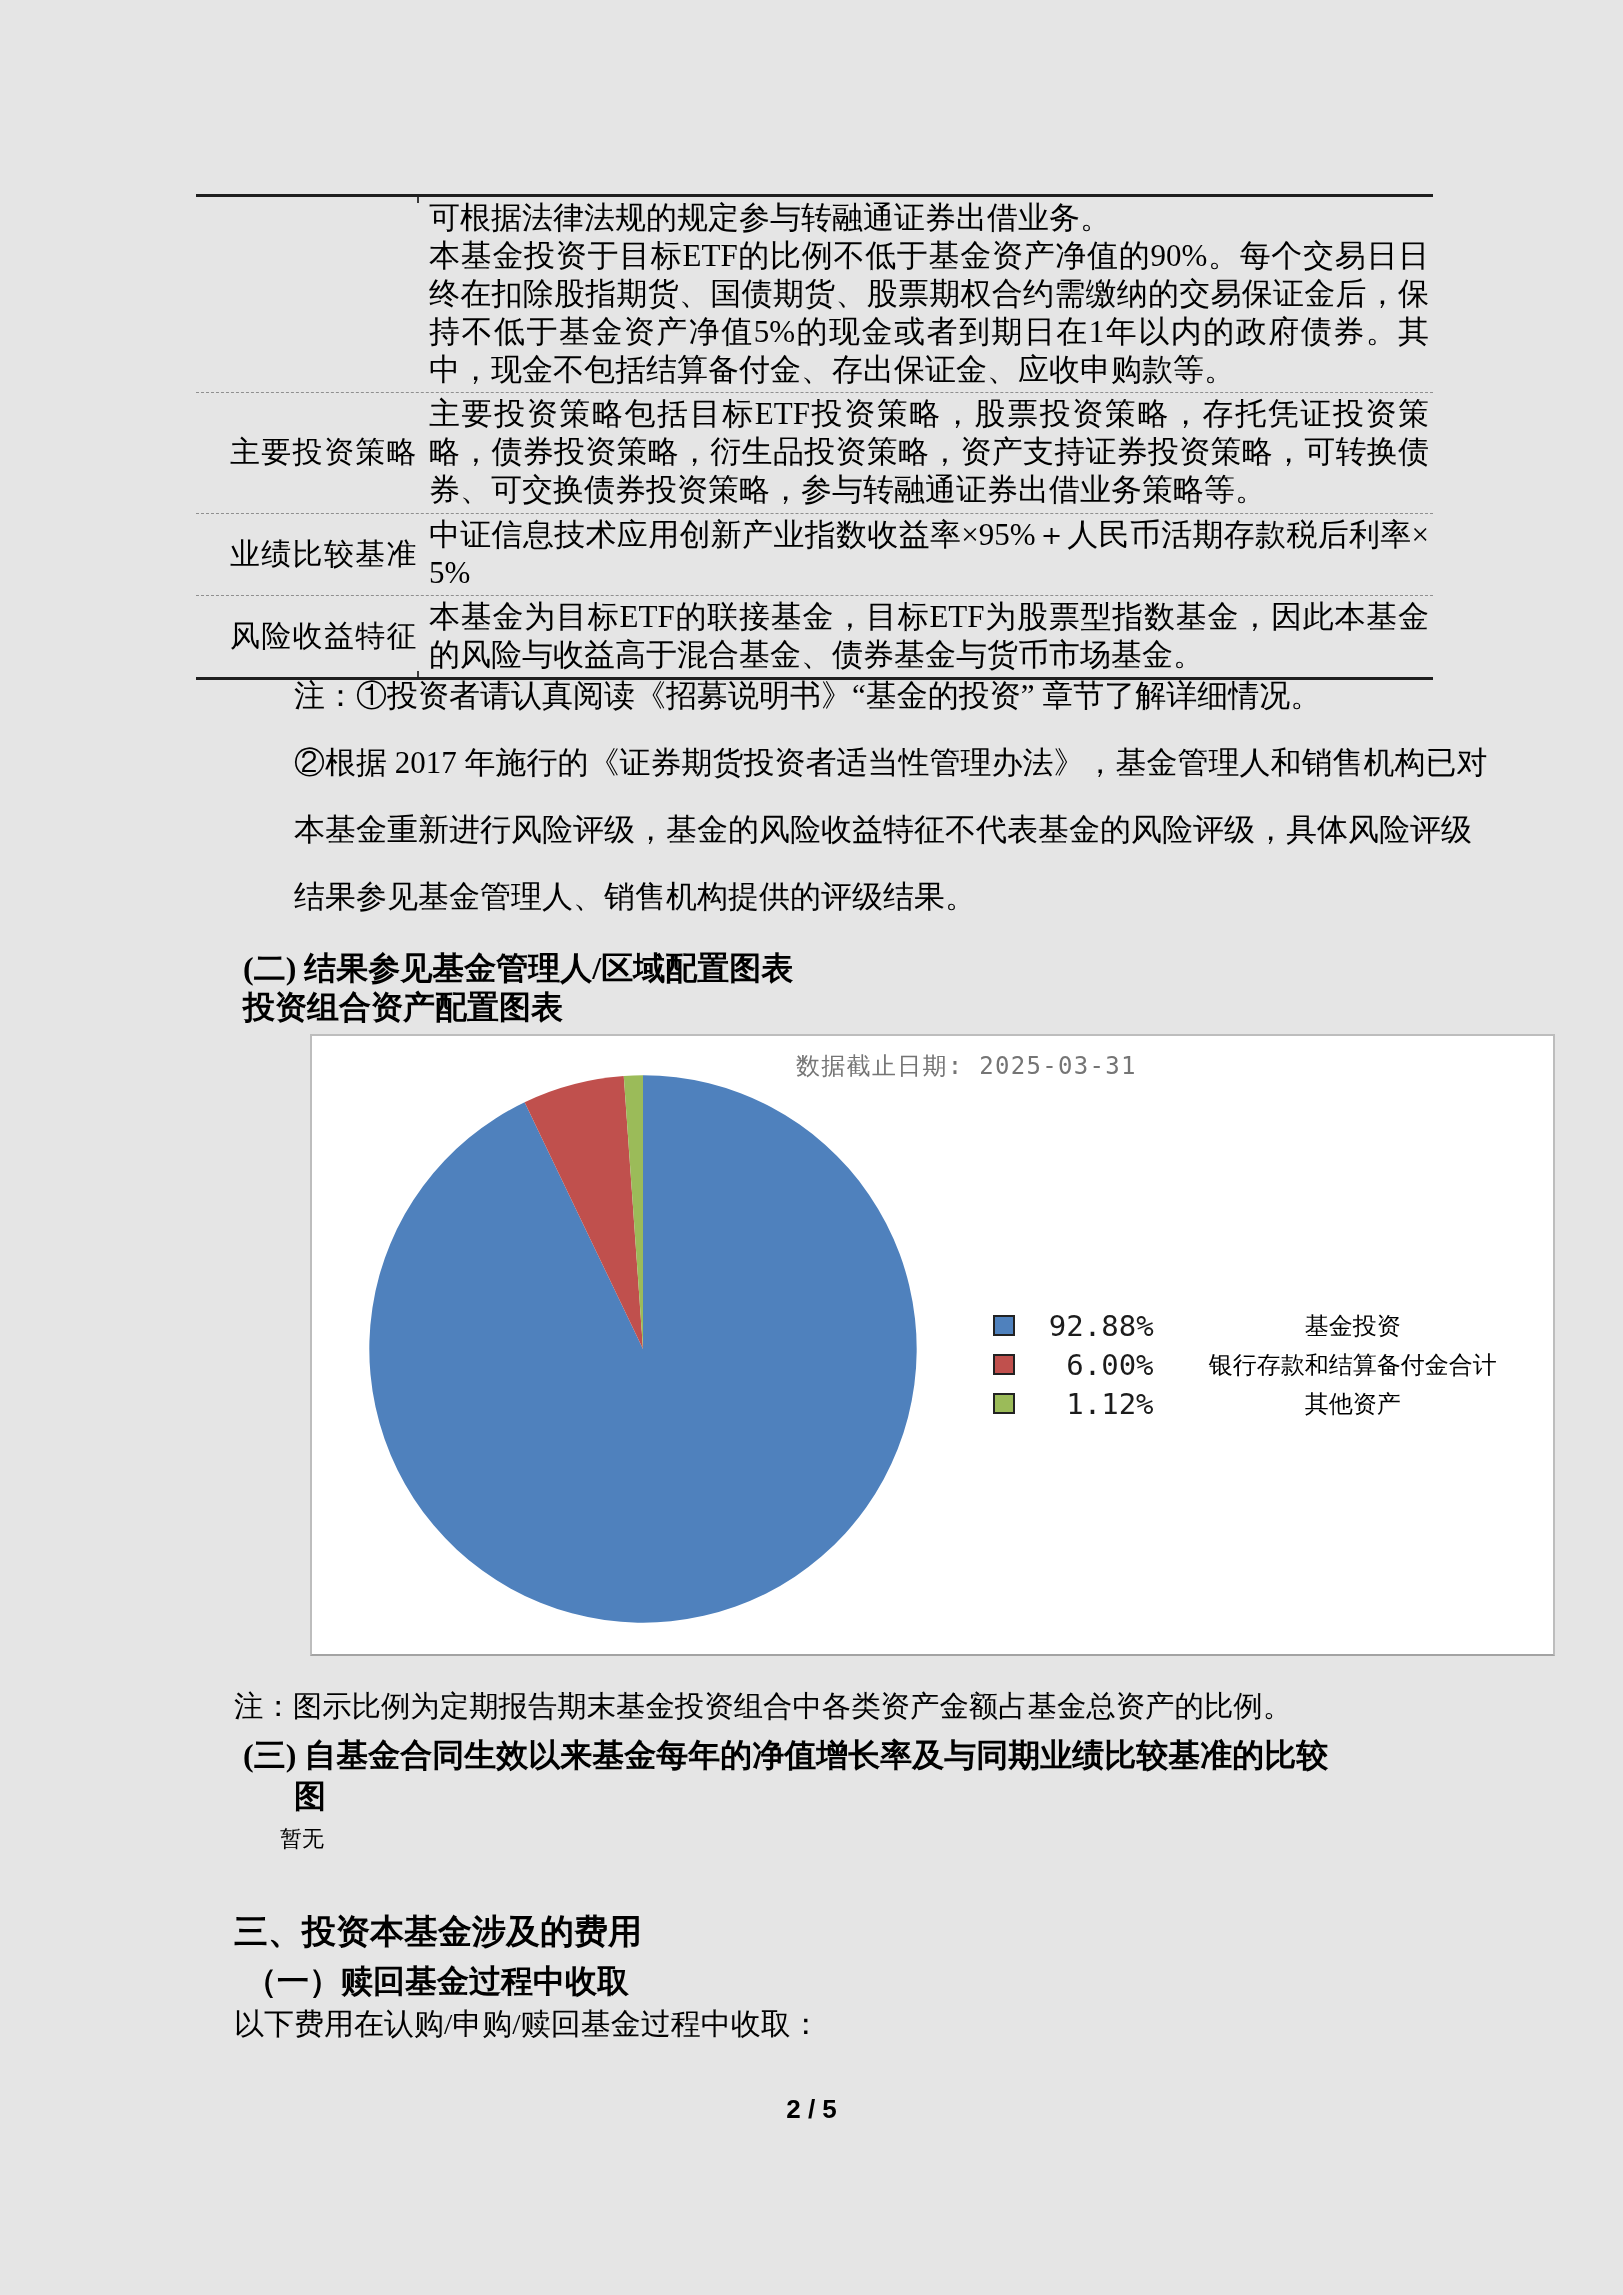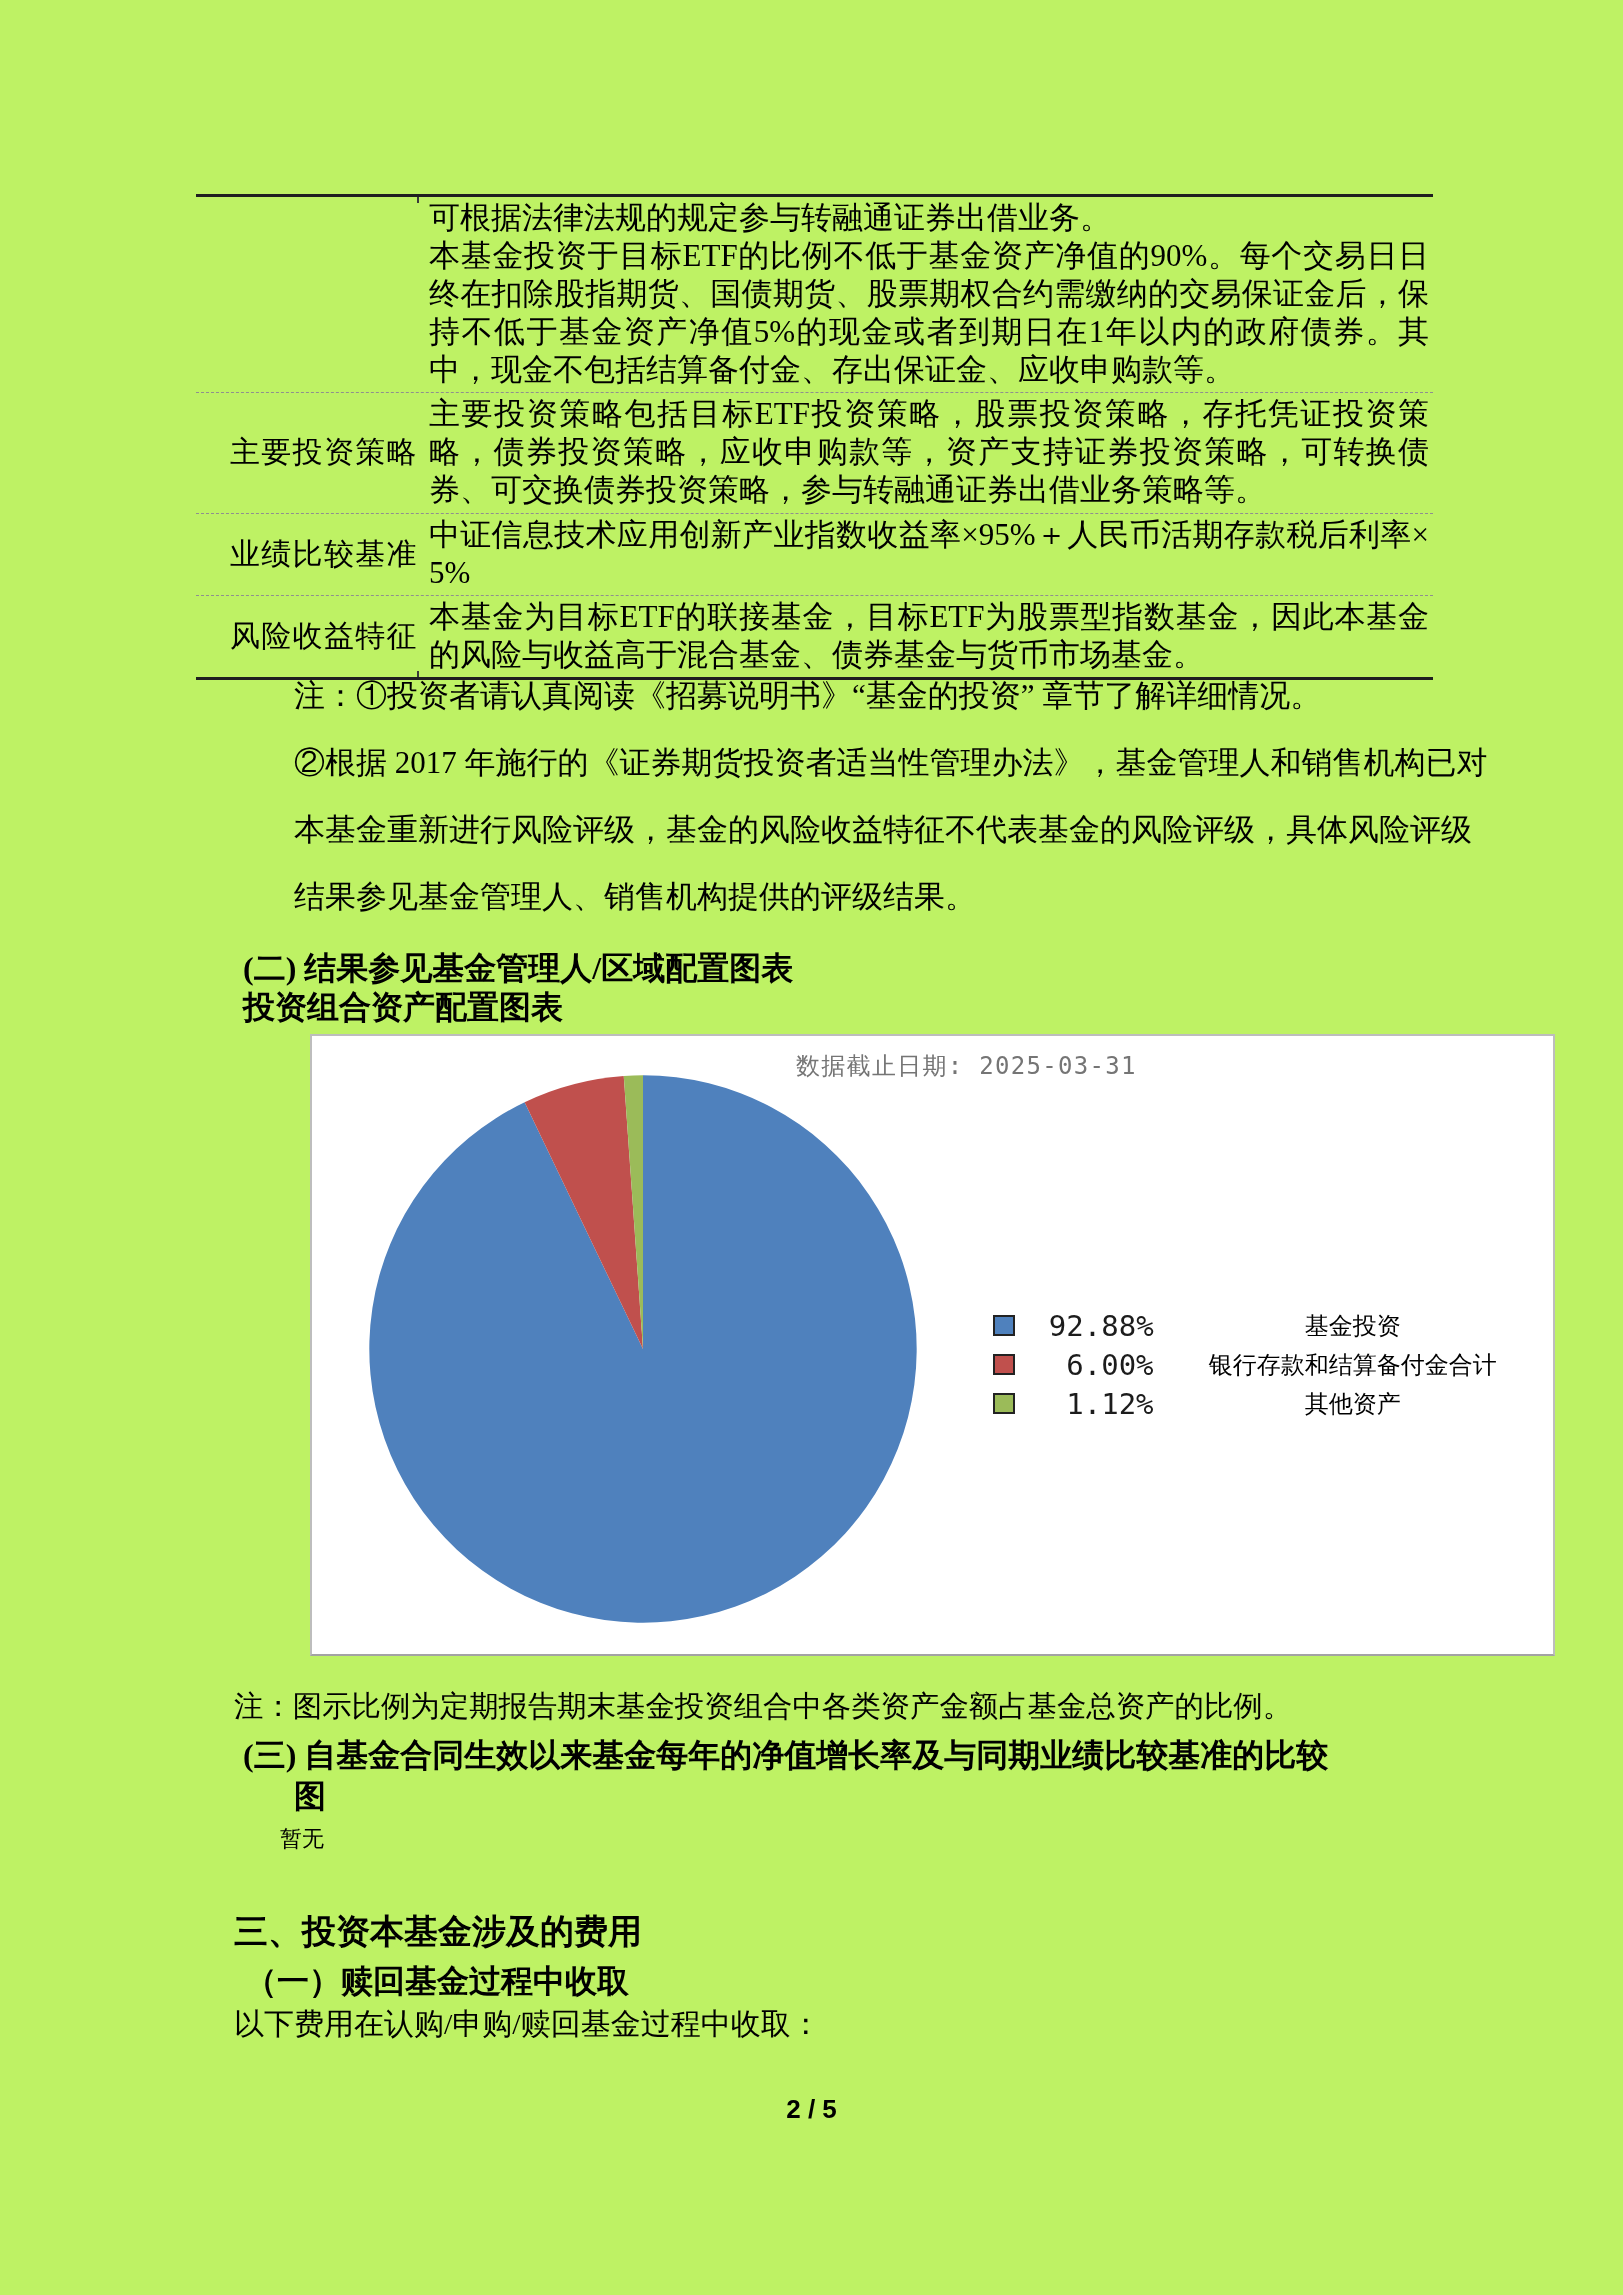--- a/index.html
+++ b/index.html
@@ -1,21 +1,21 @@
 <!DOCTYPE html>
 <html lang="zh" style="font-size:10.5px"><head>
 <meta charset="utf-8">
 <style>
   * { margin: 0; padding: 0; box-sizing: border-box; }
   html, body { background: #9e9e9e; }
   .page {
     position: relative;
     width: 1623px;
     height: 2295px;
-    background: #bef264;
+    background: #e5e5e5;
     font-family: "Liberation Serif", "DejaVu Serif", serif;
     color: #000000;
     overflow: hidden;
   }
 
   
   .doc-table {
     position: absolute;
     left: 196px; top: 194px;
     width: 1237px;
@@ -174,21 +174,21 @@
       <div class="doc-row-label"></div>
       <div class="doc-row-content">
         <p>可根据法律法规的规定参与转融通证券出借业务。</p>
         <p>本基金投资于目标ETF的比例不低于基金资产净值的90%。每个交易日日终在扣除股指期货、国债期货、股票期权合约需缴纳的交易保证金后，保持不低于基金资产净值5%的现金或者到期日在1年以内的政府债券。其中，现金不包括结算备付金、存出保证金、应收申购款等。</p>
       </div>
     </div>
 
     <div class="doc-row">
       <div class="doc-row-label">主要投资策略</div>
       <div class="doc-row-content">
-        <p>主要投资策略包括目标ETF投资策略，股票投资策略，存托凭证投资策略，债券投资策略，应收申购款等，资产支持证券投资策略，可转换债券、可交换债券投资策略，参与转融通证券出借业务策略等。</p>
+        <p>主要投资策略包括目标ETF投资策略，股票投资策略，存托凭证投资策略，债券投资策略，衍生品投资策略，资产支持证券投资策略，可转换债券、可交换债券投资策略，参与转融通证券出借业务策略等。</p>
       </div>
     </div>
 
     <div class="doc-row">
       <div class="doc-row-label">业绩比较基准</div>
       <div class="doc-row-content">
         <p>中证信息技术应用创新产业指数收益率×95%＋人民币活期存款税后利率×5%</p>
       </div>
     </div>
 

